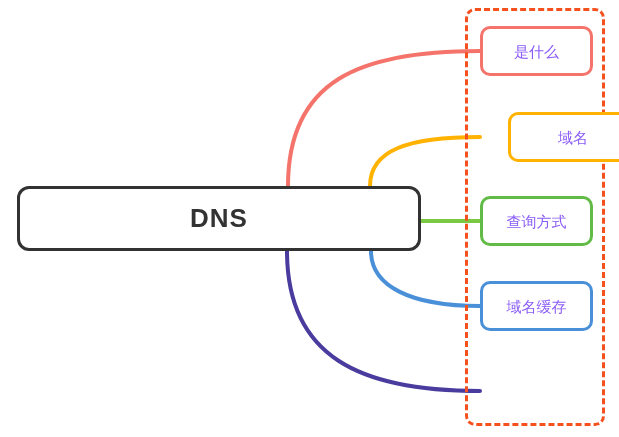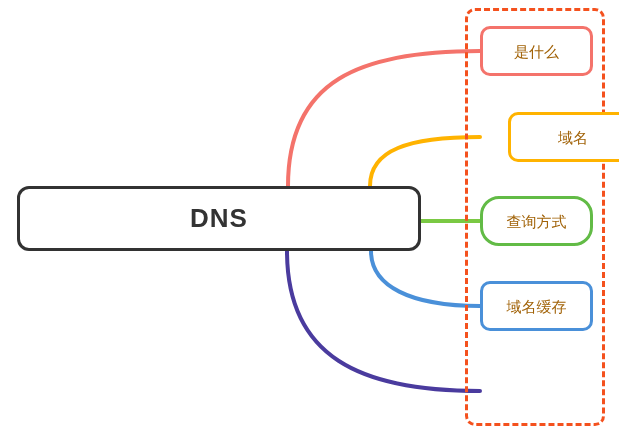--- a/index.html
+++ b/index.html
@@ -52,21 +52,21 @@
     display: flex;
     align-items: center;
     justify-content: center;
     background: #ffffff;
     border-width: 3px;
     border-style: solid;
     border-radius: 10px;
   }
   .leaf-label {
     font-size: 15px;
-    color: #a16207;
+    color: #8b5cf6;
     line-height: 1;
   }
 </style>
 </head>
 <body>
 
 <div id="canvas">
 
   <svg id="wires" viewBox="0 0 619 437" width="619" height="437" xmlns="http://www.w3.org/2000/svg">
     <path d="M 288 186 C 288 80 360 51 480 51" fill="none" stroke="#f4736b" stroke-width="4" stroke-linecap="round"></path>
@@ -83,21 +83,21 @@
   </div>
 
   <div class="leaf-node" style="left:480px; top:26px; width:113px; height:50px; border-color:#f4736b;">
     <span class="leaf-label">是什么</span>
   </div>
 
   <div class="leaf-node" style="left:480px; top:112px; width:130px; height:50px; border-color:#ffb300;margin-left:28px;">
     <span class="leaf-label">域名</span>
   </div>
 
-  <div class="leaf-node" style="left:480px; top:196px; width:113px; height:50px; border-color:#62bb46;border-radius:19px;">
+  <div class="leaf-node" style="left:480px; top:196px; width:113px; height:50px; border-color:#62bb46;">
     <span class="leaf-label">查询方式</span>
   </div>
 
   <div class="leaf-node" style="left:480px; top:281px; width:113px; height:50px; border-color:#4a90d9;">
     <span class="leaf-label">域名缓存</span>
   </div>
 
 
 </div>
 

